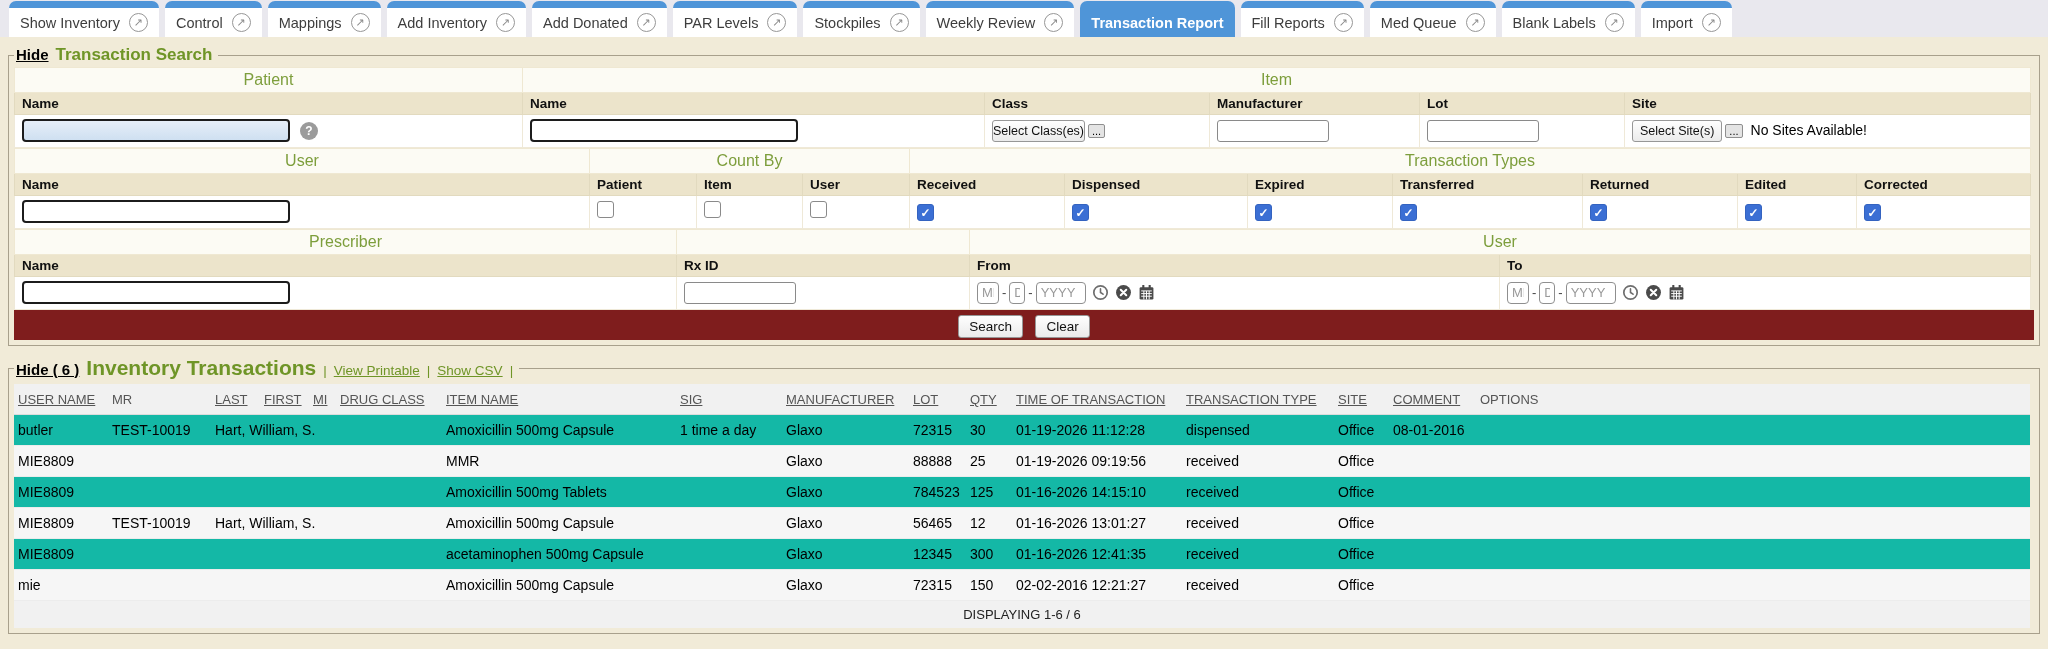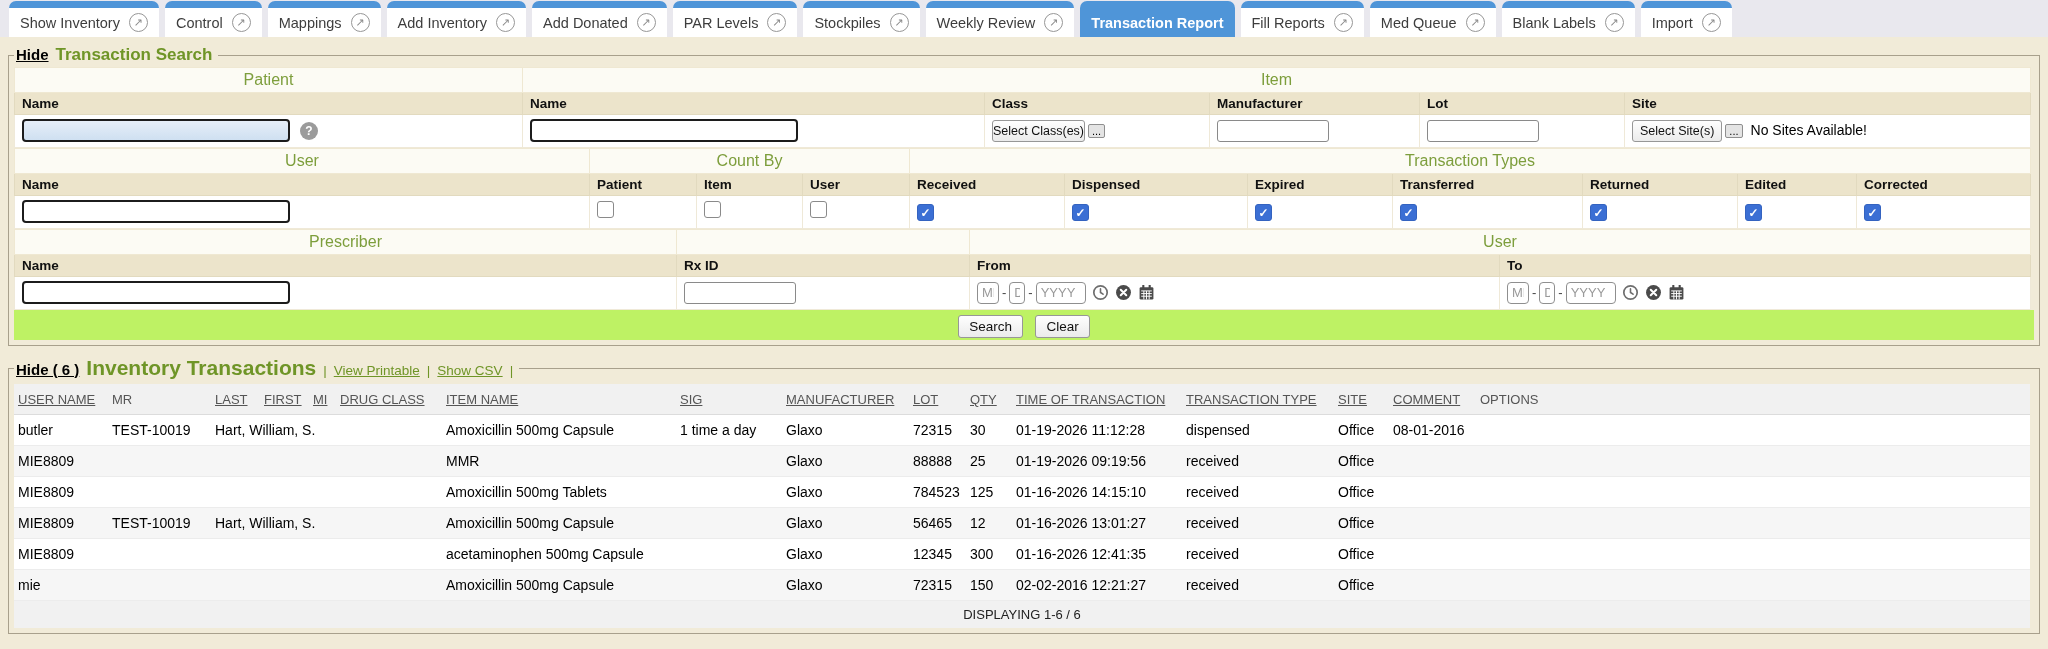--- a/index.html
+++ b/index.html
@@ -49,21 +49,21 @@
   table.band { width:2016px; border-collapse:collapse; table-layout:fixed; }
   .sec-hdr td {
     background:#fcfbf4; color:#7d9e3c; text-align:center;
     font-size:16px; padding:3px 4px; border:1px solid #efe8d2;
   }
   .lbl-row td {
     background:#ece4cb; font-weight:bold; font-size:13.5px;
     padding:3px 7px; border:1px solid #e2dabf; color:#111;
   }
   .inp-row td { background:#fff; padding:4px 7px 5px 7px; border:1px solid #efe9d8; vertical-align:middle; }
-  .btn-row { background:#bef264; text-align:center; padding:5px 0 2px 0; }
+  .btn-row { background:#7f1d1d; text-align:center; padding:5px 0 2px 0; }
 
   .dark-input {
     width:268px; height:23px; border:2px solid #1c1c1c; border-radius:4px;
     background:#fff; outline:none; padding:0 5px; font-size:13px;
   }
   .dark-input.focused { background:linear-gradient(180deg,#e6eef8 0%,#cfe0f1 100%); }
   .thin-input { height:22px; border:1px solid #8a8a8a; border-radius:3px; padding:0 4px; font-size:13px; background:#fff; }
   .w-manuf { width:112px; } .w-lot { width:112px; } .w-rxid { width:112px; }
 
   .btn {
@@ -94,21 +94,21 @@
   .cb[data-checked="true"]::after { content:"\2713"; color:#fff; font-weight:bold; }
 
   .date-group { display:flex; align-items:center; gap:3px; }
   .date-in { border:1px solid #8f8f8f; border-radius:4px; height:22px; padding:0 4px; font-size:13px; color:#333; }
   .date-in::placeholder { color:#9a9a9a; }
   .d-mm { width:22px; } .d-dd { width:16px; } .d-yyyy { width:50px; }
   .date-dash { color:#444; font-size:13px; }
   .dicon { display:inline-flex; margin-left:3px; cursor:pointer; }
 
   
-  table.tx { width:2016px; border-collapse:collapse; table-layout:fixed; background:#ffffff; margin-top:2px; }
+  table.tx { width:2016px; border-collapse:collapse; table-layout:fixed; background:#14b8a6; margin-top:2px; }
   .tx thead th {
     background:#f1f1f1; text-align:left; font-weight:normal;
     padding:6px 4px; border-bottom:1px solid #dcdcdc;
   }
   .tx thead th span {
     color:#555; font-size:13px; text-decoration:underline; cursor:pointer; white-space:nowrap;
   }
   .tx thead th span[data-sortable="false"] { text-decoration:none; cursor:default; }
   .tx tbody td {
     font-size:14px; padding:7px 4px; white-space:nowrap; overflow:hidden;

